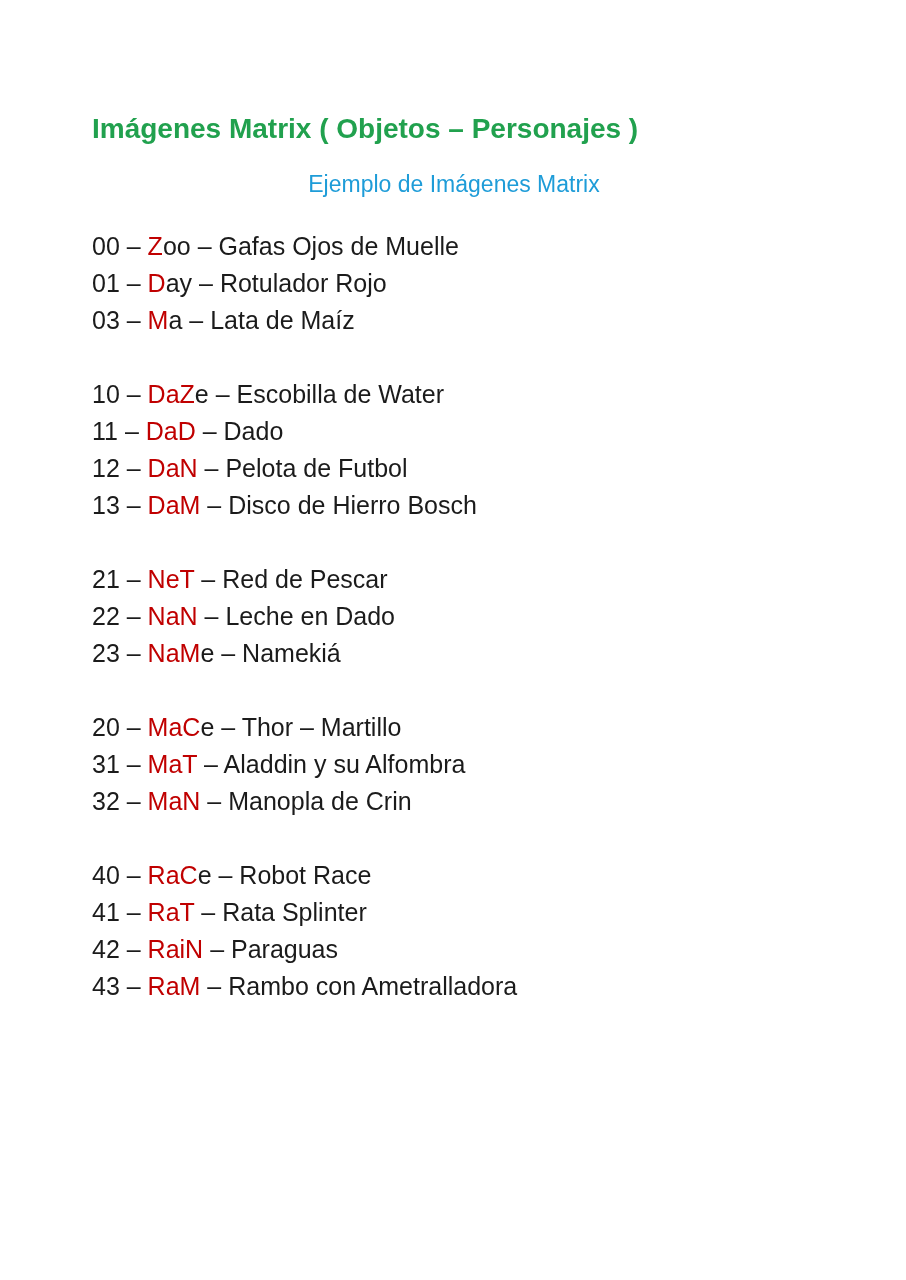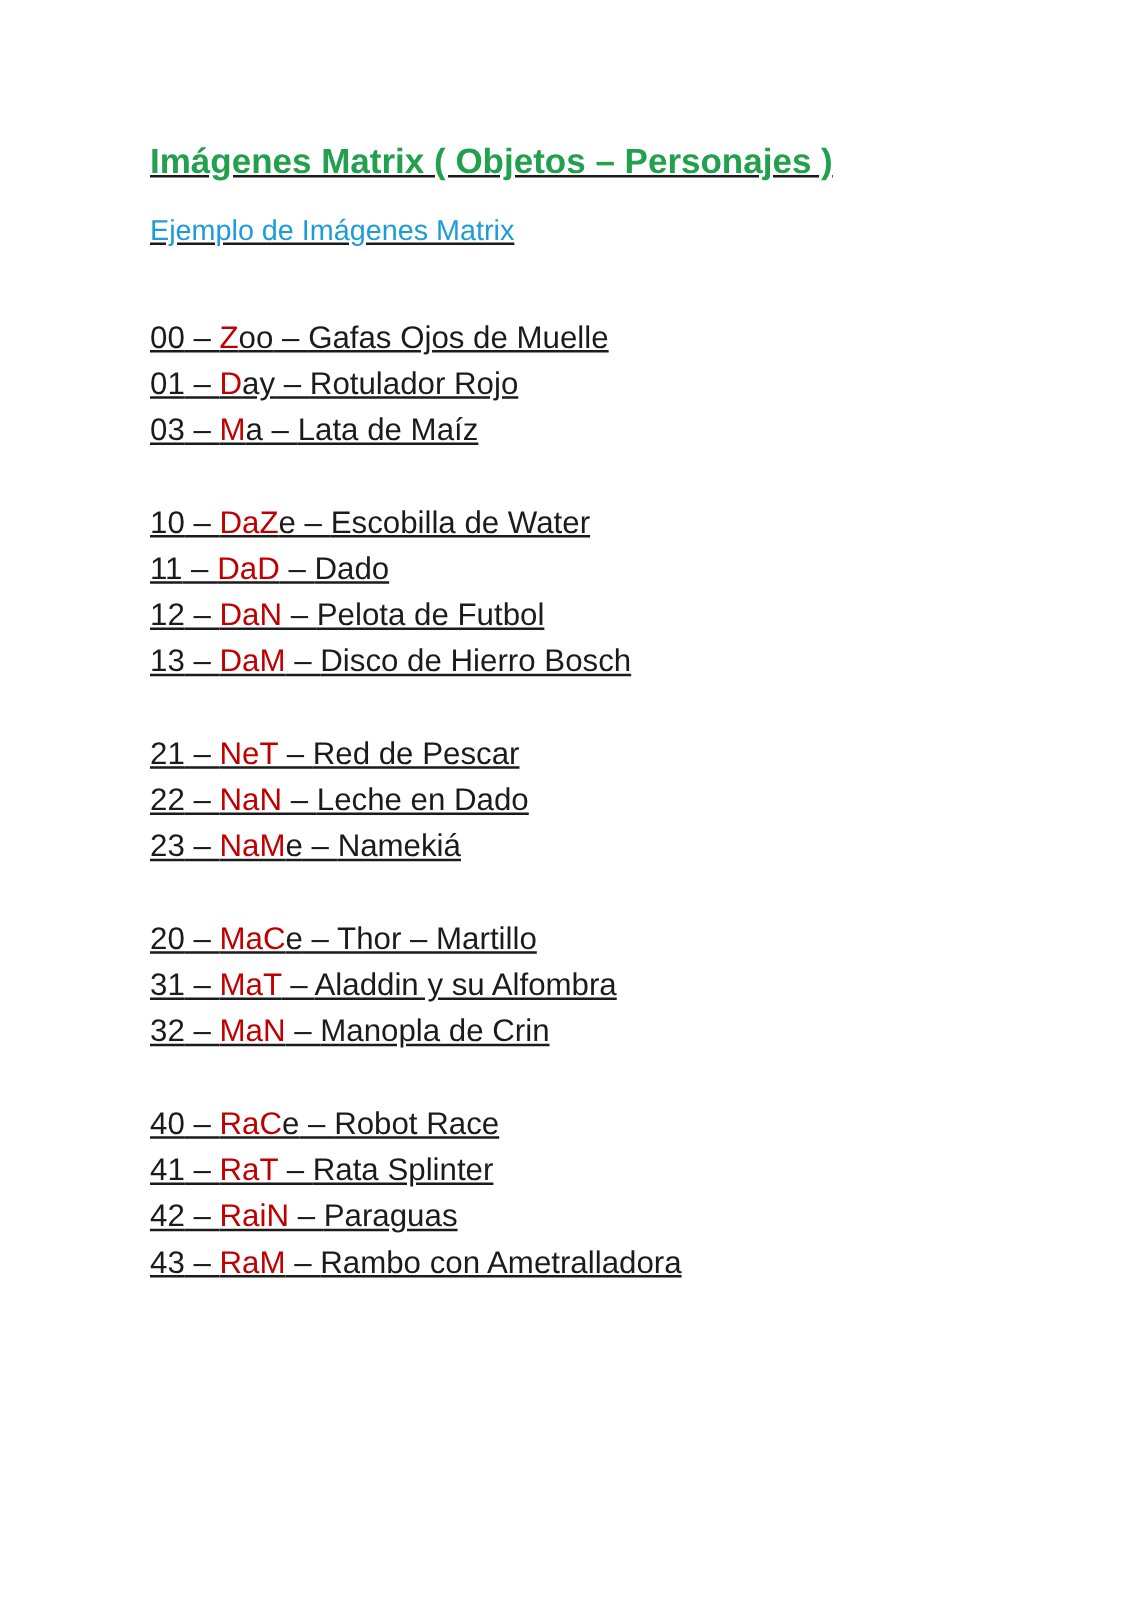--- a/index.html
+++ b/index.html
@@ -8,39 +8,39 @@
     background: #ffffff;
   }
   .page {
     position: relative;
     width: 906px;
     height: 1026px;
     background: #ffffff;
     font-family: "Liberation Sans", sans-serif;
     color: var(--text-black, #1b1b1b);
     box-sizing: border-box;
-    padding: 113px 90px 0 120px;
+    padding: 113px 90px 0 92px;
     overflow: hidden;
-    text-decoration: underline;
   }
   .title {
     font-size: 28px;
     font-weight: bold;
     color: var(--title-green, #21a14e);
     letter-spacing: 0px;
     white-space: nowrap;
   }
   .subtitle {
     margin-top: 26px;
     font-size: 23px;
     color: var(--subtitle-blue, #1e9cd8);
+    text-align: center;
     white-space: nowrap;
   }
   .list {
-    margin-top: 54px;
+    margin-top: 30px;
     font-size: 25px;
     line-height: 37px;
   }
   .group {
     margin-bottom: 37px;
   }
   .row {
     white-space: nowrap;
   }
   .red {

